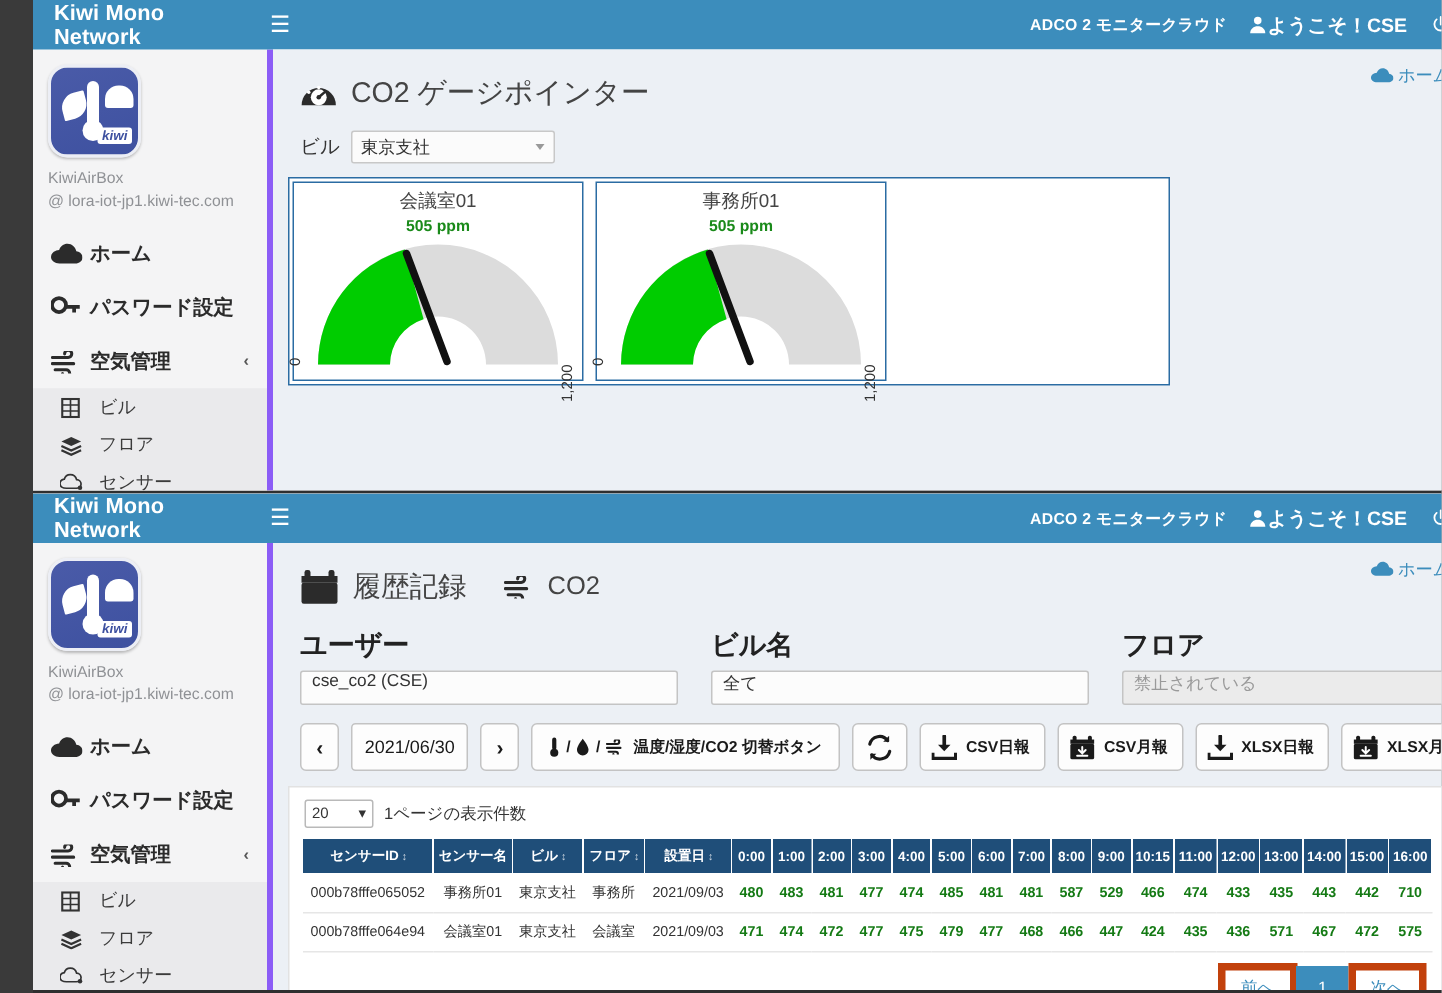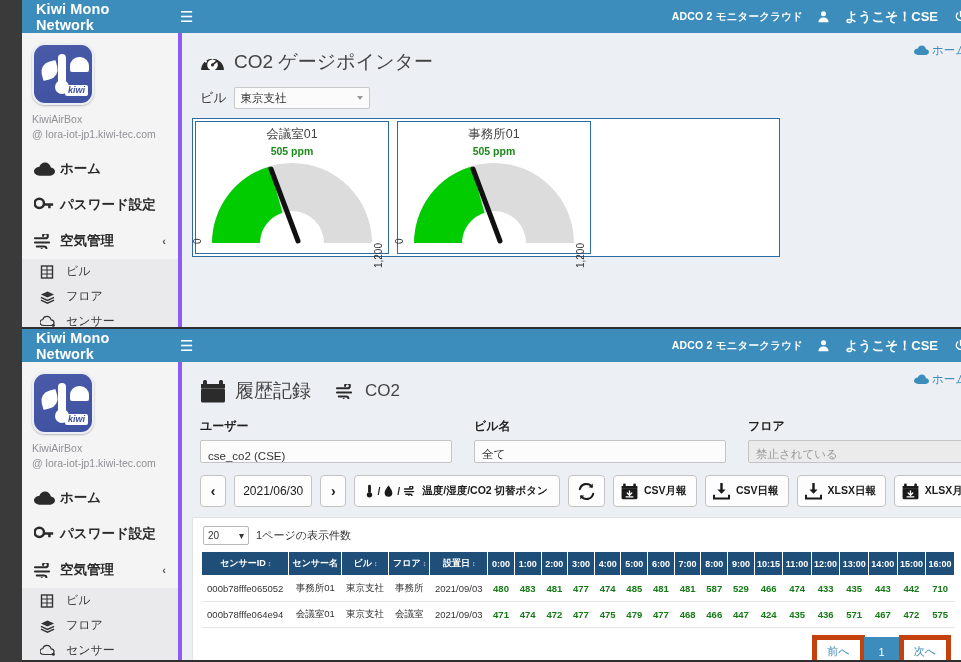--- a/index.html
+++ b/index.html
@@ -39,21 +39,21 @@
   .nav-right {
     margin-left: auto; display: flex; align-items: center;
     padding-right: 4px; gap: 0px;
   }
   .nav-cloudname {
     color: #ffffff; font-weight: bold; font-size: 10.5px;
     letter-spacing: .2px; padding-right: 14px; white-space: nowrap;
   }
   .nav-user {
     color: #ffffff; font-weight: bold; font-size: 13px;
-    display: flex; align-items: center; gap: 15px;
+    display: flex; align-items: center; gap: 0;
     padding-right: 16px; white-space: nowrap; cursor: pointer;
   }
   .nav-power {
     color: #ffffff; font-size: 13px; padding-right: 12px; cursor: pointer;
     display:flex; align-items:center;
   }
   .nav-scroll-cap {
     position: absolute; right: 0; top: 0; width: 9px; height: 33px;
     background: #dedede;
   }
@@ -203,26 +203,26 @@
     transform: rotate(-90deg); transform-origin: right bottom;
     white-space: nowrap;
   }
 
   
   .filters {
     display: flex; padding: 14px 0 0 18px; gap: 0;
   }
   .fgroup { margin-right: 22px; }
   .fgroup .flabel {
-    font-size: 12px; font-weight: bold; color: #222; margin-bottom: 5px;
+    font-size: 18px; font-weight: bold; color: #222; margin-bottom: 5px;
   }
   .fsel {
     height: 23px; width: 252px;
     background: #fcfcfc; border: 1px solid #c4c4c4; border-radius: 2px;
-    display: flex; align-items: flex-end; padding: 0 7px;
+    display: flex; align-items: flex-start; padding: 0 7px;
     font-size: 11.5px; color: #333; position: relative; cursor: pointer;
   }
   .fsel.disabled { background: #ebebeb; color: #9a9a9a; cursor: default; }
 
   .toolbar {
     display: flex; align-items: center; gap: 8px;
     padding: 12px 0 0 18px;
   }
   .btn {
     background: #fdfdfd; border: 1px solid #c3c3c3; border-radius: 4px;
@@ -674,39 +674,39 @@
               <path d="M3 7.5A7 7 0 0 1 15.5 5" stroke="#1a1a1a" stroke-width="2.2" fill="none" stroke-linecap="round"></path>
               <path d="M17 12.5A7 7 0 0 1 4.5 15" stroke="#1a1a1a" stroke-width="2.2" fill="none" stroke-linecap="round"></path>
               <path d="M16.6 1.6v4.2h-4.2z" fill="#1a1a1a"></path>
               <path d="M3.4 18.4v-4.2h4.2z" fill="#1a1a1a"></path>
             </svg>
           </div>
 
           <div class="btn btn-export">
             <span class="ico">
               <svg width="17" height="17" viewBox="0 0 18 18">
+                  <path d="M9 0.8v8" stroke="#1a1a1a" stroke-width="2.6" stroke-linecap="round"></path>
+                  <path d="M4.6 6.8L9 11.4l4.4-4.6z" fill="#1a1a1a"></path>
+                  <path d="M1 12.5v4h16v-4" fill="none" stroke="#1a1a1a" stroke-width="2.2"></path>
+                </svg>
+            </span>
+            <span>CSV日報</span>
+          </div>
+
+          <div class="btn btn-export">
+            <span class="ico">
+              <svg width="17" height="17" viewBox="0 0 18 18">
                   <rect x="2.2" y="0.6" width="2.8" height="4" rx="1.2" fill="#1a1a1a"></rect>
                   <rect x="13" y="0.6" width="2.8" height="4" rx="1.2" fill="#1a1a1a"></rect>
                   <rect x="0.6" y="3.2" width="16.8" height="3" fill="#1a1a1a"></rect>
                   <rect x="0.6" y="6.2" width="16.8" height="11" rx="1.2" fill="#1a1a1a"></rect>
                   <path d="M9 8.4v4M6.6 10.6L9 13l2.4-2.4M5.4 14.6h7.2" stroke="#fff" stroke-width="1.4" fill="none" stroke-linecap="round"></path>
                 </svg>
             </span>
             <span>CSV月報</span>
-          </div>
-
-          <div class="btn btn-export">
-            <span class="ico">
-              <svg width="17" height="17" viewBox="0 0 18 18">
-                  <path d="M9 0.8v8" stroke="#1a1a1a" stroke-width="2.6" stroke-linecap="round"></path>
-                  <path d="M4.6 6.8L9 11.4l4.4-4.6z" fill="#1a1a1a"></path>
-                  <path d="M1 12.5v4h16v-4" fill="none" stroke="#1a1a1a" stroke-width="2.2"></path>
-                </svg>
-            </span>
-            <span>CSV日報</span>
           </div>
 
           <div class="btn btn-export">
             <span class="ico">
               <svg width="17" height="17" viewBox="0 0 18 18">
                   <path d="M9 0.8v8" stroke="#1a1a1a" stroke-width="2.6" stroke-linecap="round"></path>
                   <path d="M4.6 6.8L9 11.4l4.4-4.6z" fill="#1a1a1a"></path>
                   <path d="M1 12.5v4h16v-4" fill="none" stroke="#1a1a1a" stroke-width="2.2"></path>
                 </svg>
             </span>

